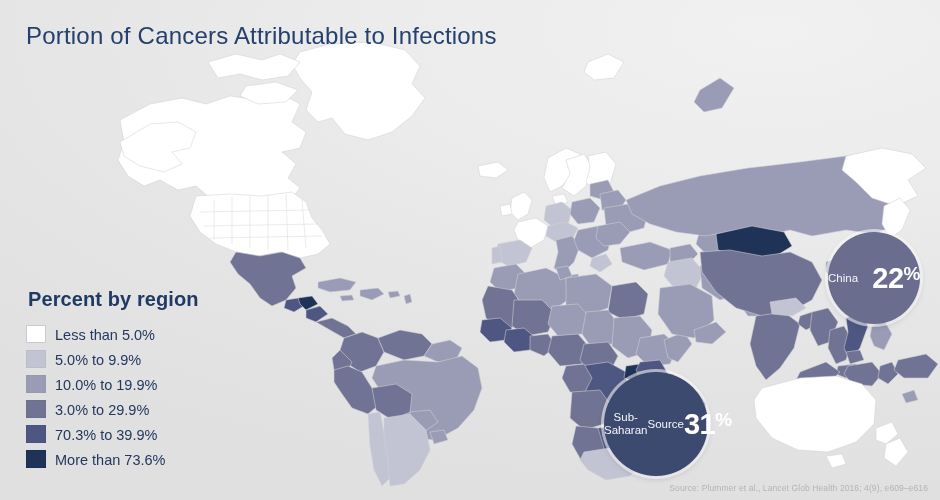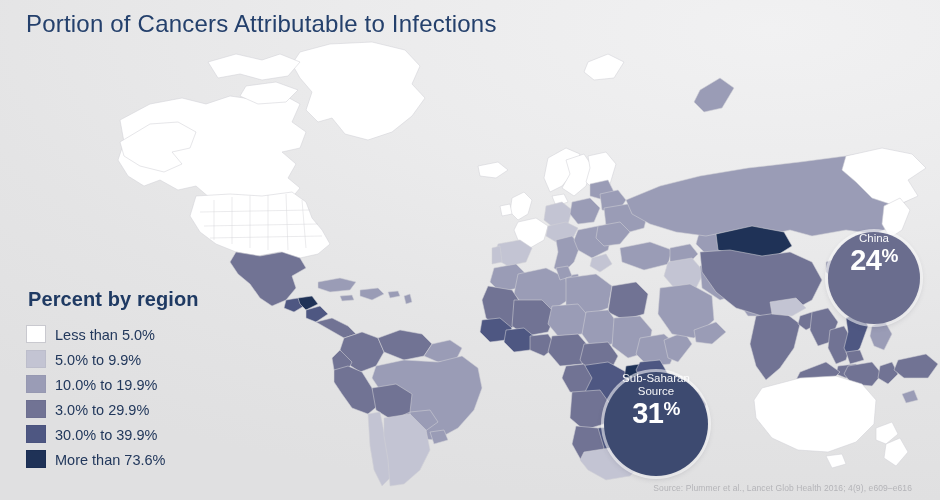--- a/index.html
+++ b/index.html
@@ -9,21 +9,21 @@
     background:#e7e7e8;
   }
   #stage{
     position:relative;width:940px;height:500px;
     background:
       radial-gradient(120% 95% at 82% 6%, #f1f1f2 0%, #ebebec 38%, #e4e4e5 72%, #e0e0e1 100%);
     overflow:hidden;
   }
   
   #title{
-    position:absolute;left:26px;top:10px;
+    position:absolute;left:26px;top:22px;
     font-size:24px;letter-spacing:.2px;
     color:#24406c;font-weight:400;
     white-space:nowrap;
   }
   
   #mapwrap{position:absolute;left:0;top:0;width:940px;height:500px;}
   #mapwrap svg{display:block;width:940px;height:500px;}
   .land{stroke:#d2d2d6;stroke-width:.55;stroke-linejoin:round;}
   .subline{fill:none;stroke:#d6d6da;stroke-width:.5;}
   
@@ -34,33 +34,33 @@
   }
   .lg-row{display:flex;align-items:flex-end;height:25px;}
   .lg-sw{
     width:20px;height:18px;margin-right:9px;flex:none;
     border:1px solid #c9c9cf;box-sizing:border-box;
   }
   .lg-lb{font-size:14.5px;color:#22385c;white-space:nowrap;}
   
   .callout{
     position:absolute;border-radius:50%;
-    display:flex;flex-direction:column;
-    align-items:center;justify-content:flex-start;
+    display:flex;flex-direction:row;
+    align-items:center;justify-content:space-between;
     color:#fff;text-align:center;
     box-shadow:0 0 0 3px rgba(255,255,255,.55), 0 2px 6px rgba(60,60,80,.28);
   }
   .callout .cname{font-size:11.5px;line-height:13px;font-weight:400;opacity:.95;}
   .callout .cval{font-size:29px;line-height:30px;font-weight:bold;letter-spacing:-.5px;}
   .callout .cval .pct{font-size:19px;font-weight:bold;vertical-align:top;line-height:22px;}
   #callout-china{left:828px;top:232px;width:92px;height:92px;background:#6a6d8e;}
   #callout-ssa{left:604px;top:372px;width:104px;height:104px;background:#3d4a70;}
   
   #source{
-    position:absolute;right:28px;bottom:7px;
+    position:absolute;right:12px;bottom:7px;
     font-size:8.5px;color:#b4b4b8;letter-spacing:.1px;white-space:nowrap;
   }
 </style>
 </head>
 <body>
 
 <div id="stage">
 
   <div id="mapwrap">
   <svg viewBox="0 0 940 500" xmlns="http://www.w3.org/2000/svg">
@@ -241,31 +241,31 @@
     <div class="lg-row">
       <span class="lg-sw" style="background:#9a9cb6;border-color:#9698b1"></span>
       <span class="lg-lb">10.0% to 19.9%</span>
     </div>
     <div class="lg-row">
       <span class="lg-sw" style="background:#717394;border-color:#6d6f90"></span>
       <span class="lg-lb">3.0% to 29.9%</span>
     </div>
     <div class="lg-row">
       <span class="lg-sw" style="background:#4e5782;border-color:#4a537e"></span>
-      <span class="lg-lb">30.0% to 39.9%</span>
+      <span class="lg-lb">70.3% to 39.9%</span>
     </div>
     <div class="lg-row">
       <span class="lg-sw" style="background:#1f3257;border-color:#1b2e53"></span>
       <span class="lg-lb">More than 73.6%</span>
     </div>
   </div>
 
   <div class="callout" id="callout-china">
     <span class="cname">China</span>
-    <span class="cval"><span>24</span><span class="pct">%</span></span>
+    <span class="cval"><span>22</span><span class="pct">%</span></span>
   </div>
 
   <div class="callout" id="callout-ssa">
     <span class="cname">Sub-Saharan</span>
     <span class="cname">Source</span>
     <span class="cval"><span>31</span><span class="pct">%</span></span>
   </div>
 
   <div id="source">Source: Plummer et al., Lancet Glob Health 2016; 4(9), e609–e616</div>
 

